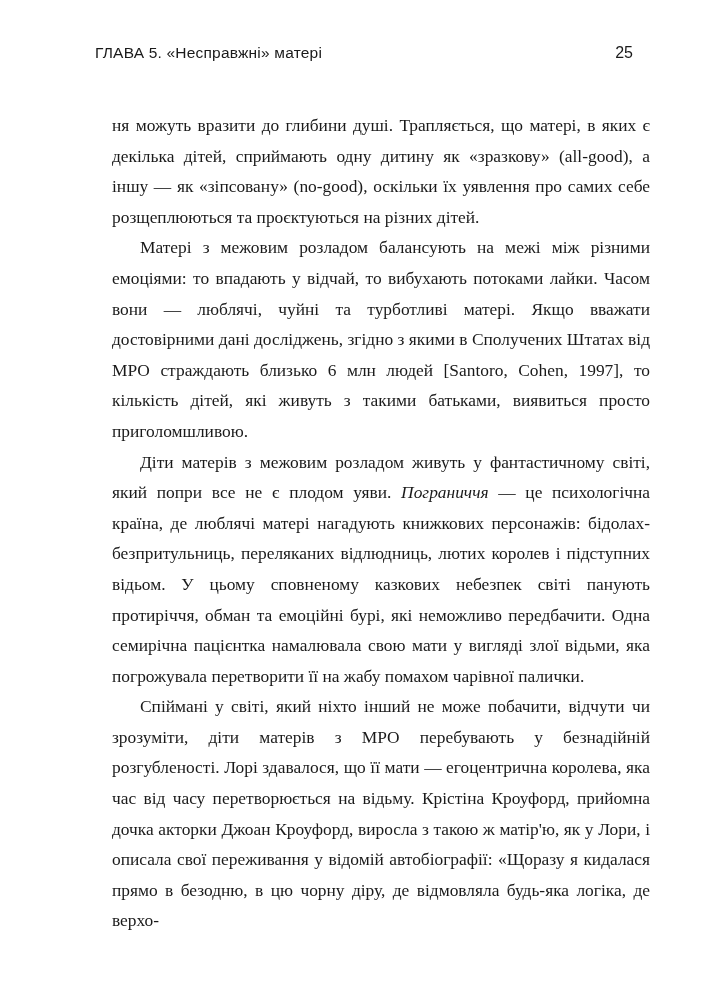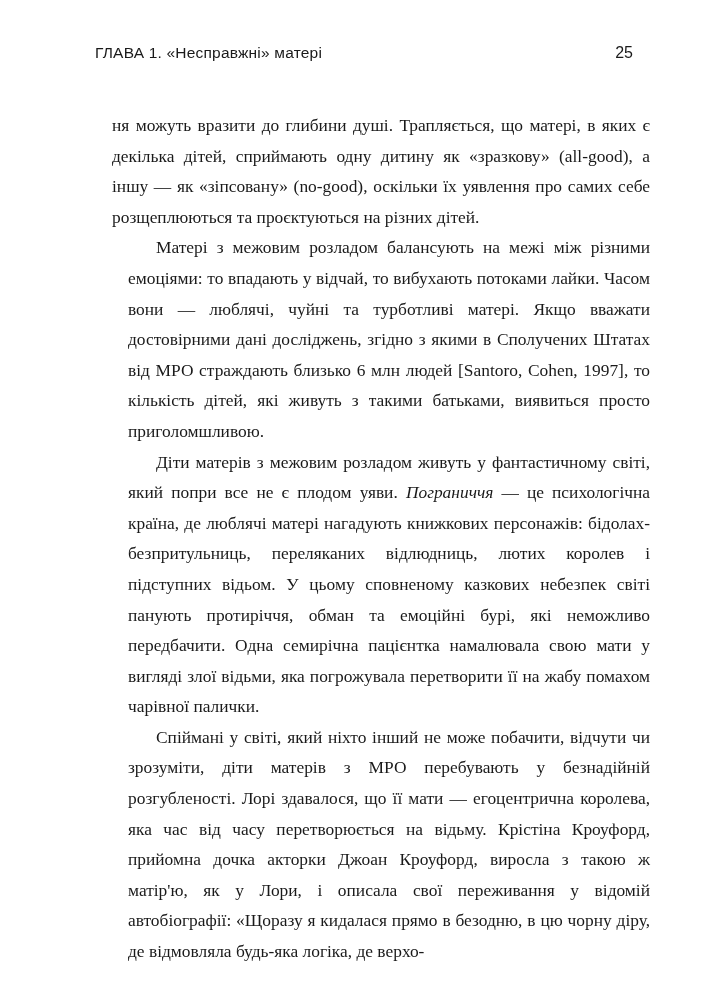--- a/index.html
+++ b/index.html
@@ -54,40 +54,39 @@
     text-align: justify;
     text-justify: inter-word;
     hyphens: manual;
   }
   .content p {
     margin: 0;
     text-indent: 0;
   }
   .content p.indent {
     text-indent: 28px;
-    margin-left: 16px;
   }
   .content em {
     font-style: italic;
   }
   
   .content p {
     text-align: justify;
   }
   .content p:last-child {
     text-align: justify;
   }
 </style>
 </head>
 <body>
 
 <div class="page">
 
   <div class="header">
-    <div class="header-title">ГЛАВА 1. «Несправжні» матері</div>
+    <div class="header-title">ГЛАВА 5. «Несправжні» матері</div>
     <div class="header-pageno">25</div>
   </div>
 
   <div class="content">
     <p>ня можуть вразити до глибини душі. Трапляється, що матері, в яких є декілька дітей, сприймають одну дитину як «зразкову» (all-good), а іншу — як «зіпсовану» (no-good), оскільки їх уявлення про самих себе розщеплюються та проєктуються на різних дітей.</p>
     <p class="indent">Матері з межовим розладом балансують на межі між різними емоціями: то впадають у відчай, то вибухають потоками лайки. Часом вони — люблячі, чуйні та турботливі матері. Якщо вважати достовірними дані досліджень, згідно з якими в Сполучених Штатах від МРО страждають близько 6 млн людей [Santoro, Cohen, 1997], то кількість дітей, які живуть з такими батьками, виявиться просто приголомшливою.</p>
     <p class="indent"><span>Діти матерів з межовим розладом живуть у фантастичному світі, який попри все не є плодом уяви. </span><em>Пограниччя</em><span> — це психологічна країна, де люблячі матері нагадують книжкових персонажів: бідолах-безпритульниць, переляканих відлюдниць, лютих королев і підступних відьом. У цьому сповненому казкових небезпек світі панують протиріччя, обман та емоційні бурі, які неможливо передбачити. Одна семирічна пацієнтка намалювала свою мати у вигляді злої відьми, яка погрожувала перетворити її на жабу помахом чарівної палички.</span></p>
     <p class="indent">Спіймані у світі, який ніхто інший не може побачити, відчути чи зрозуміти, діти матерів з МРО перебувають у безнадійній розгубленості. Лорі здавалося, що її мати — егоцентрична королева, яка час від часу перетворюється на відьму. Крістіна Кроуфорд, прийомна дочка акторки Джоан Кроуфорд, виросла з такою ж матір'ю, як у Лори, і описала свої переживання у відомій автобіографії: «Щоразу я кидалася прямо в безодню, в цю чорну діру, де відмовляла будь-яка логіка, де верхо-</p>
   </div>
 

